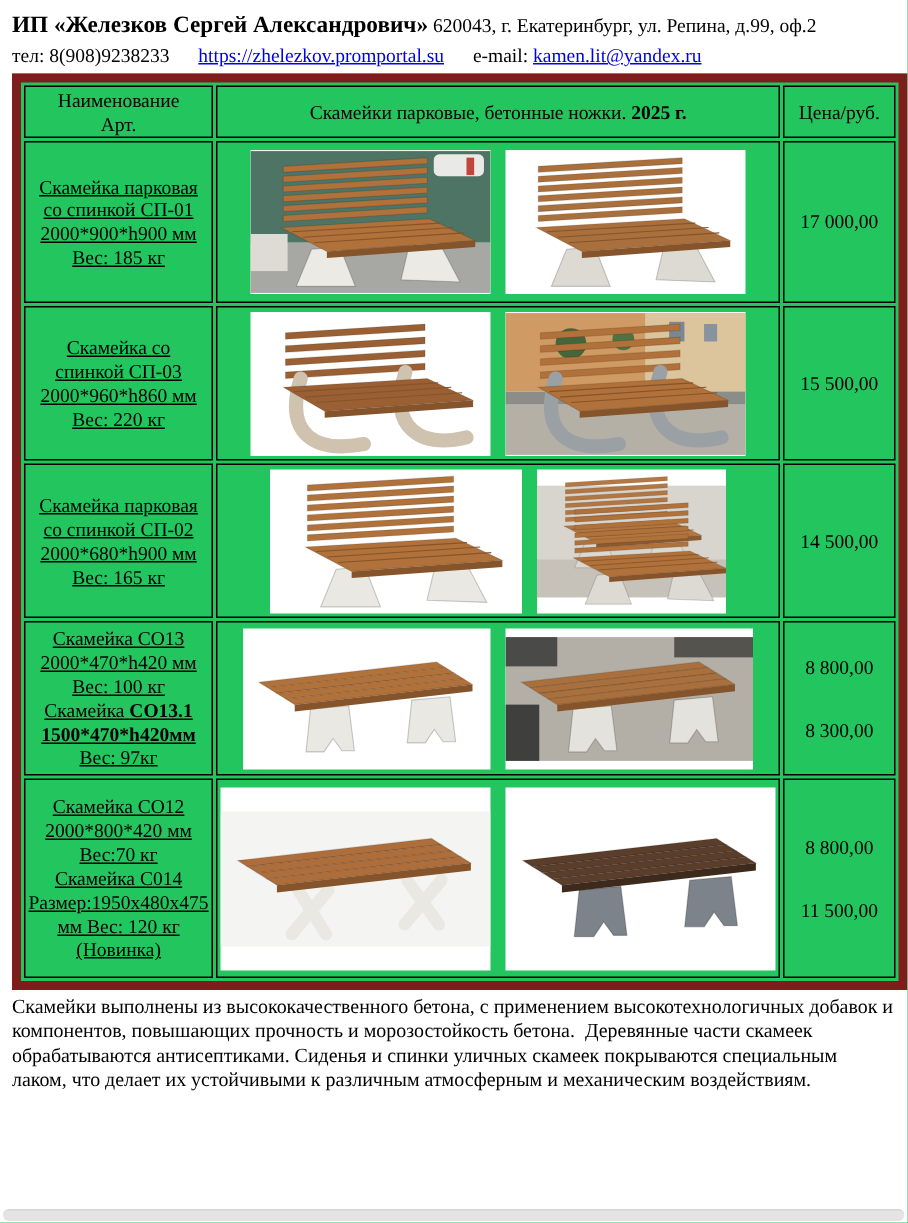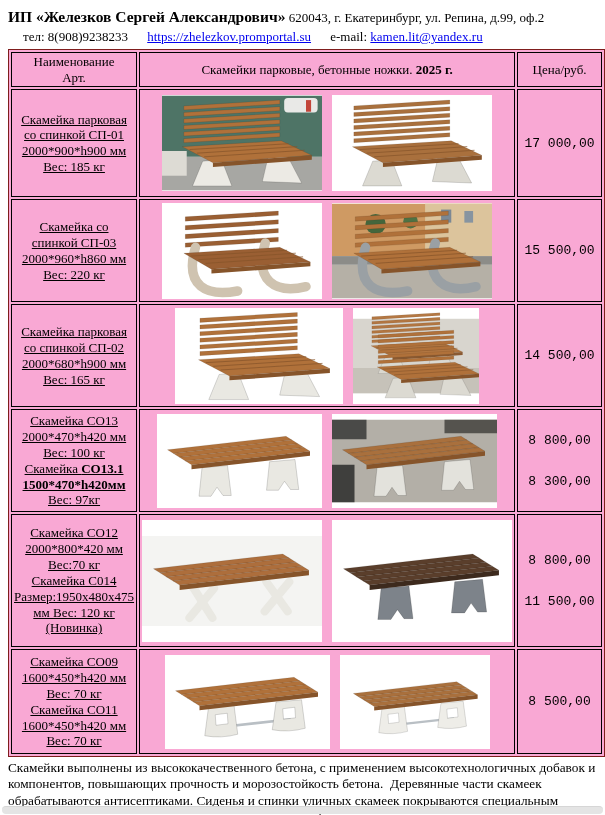--- a/index.html
+++ b/index.html
@@ -4,41 +4,41 @@
 <style>
   html,body{margin:0;padding:0;}
   body{
     width:605px;height:815px;position:relative;overflow:hidden;
     background:#ffffff;color:#000;
     font-family:"Liberation Serif", serif;
   }
   
   .hdr{padding:7px 8px 0 8px;font-size:13px;line-height:1.3;}
   .hdr .company{font-weight:bold;font-size:15.5px;}
-  .hdr-line2{margin-top:2px;margin-left:15px;}
+  .hdr-line2{margin-top:2px;}
   .hdr-line2 .gap{display:inline-block;width:16px;}
   a.link{color:var(--link,#0000ee);text-decoration:underline;cursor:pointer;}
   
   table.price-table{
     border-collapse:separate;border-spacing:2px;
-    border:1px solid #7f1d1d;margin:3px 0 0 8px;background:#f9a8d4;
+    border:6px solid #7f1d1d;margin:3px 0 0 8px;background:#22c55e;
     table-layout:fixed;
   }
   .price-table th,.price-table td{
     border:1px solid #000;padding:1px 2px;text-align:center;vertical-align:middle;
     font-size:13px;font-weight:normal;overflow:hidden;
   }
   .col-name{width:114px;}
   .col-photos{width:348px;}
   .col-price{width:110px;}
   .th-name,.th-photos,.th-price{white-space:pre-line;line-height:1.2;}
   .bold{font-weight:bold;text-align:center;}
   .name-cell{white-space:pre-line;overflow-wrap:break-word;line-height:1.22;text-decoration:underline;}
   .price-cell{font-weight:bold;font-size:13.5px;}
-  .price-stack{display:flex;flex-direction:column;justify-content:center;align-items:center;gap:26px;font-family:Liberation Mono, monospace;}
+  .price-stack{display:flex;flex-direction:column;justify-content:center;align-items:center;gap:26px;}
   .photos-cell .wrap{display:flex;justify-content:center;align-items:center;gap:10px;}
   .ph{display:block;background:#fff;}
   
   .footer{margin:3px 8px 0 8px;font-size:13.3px;line-height:1.22;text-align:left;white-space:pre-wrap;}
   .scrollbar{position:absolute;left:2px;right:2px;bottom:1px;height:7px;
     background:#e4e4e4;border-top:1px solid #d6d6d6;border-radius:4px;}
 </style>
 </head>
 <body>
 
@@ -273,41 +273,18 @@
     </div>
         </td>
     <td class="price-cell">
           <div class="price-stack">
             <div>8 800,00</div>
             <div>11 500,00</div>
           </div>
         </td>
   </tr>
 
-  <tr>
-    <td class="name-cell" style="height:101px"><span>Скамейка СО09
-1600*450*h420 мм
-Вес: 70 кг
-Скамейка СО11
-1600*450*h420 мм
-Вес: 70 кг</span><span class="bold"></span><span></span></td>
-    <td class="photos-cell">
-          <div class="wrap">
-      <svg class="ph" width="165" height="94" viewBox="0 0 220 110" style="--wood:#b0713a;--leg:#e9e8e2" aria-label="backless-bench-h-legs-studio-photo">
-        <use href="#sym-flat-h" width="220" height="110"></use>
-      </svg>
-      <svg class="ph" width="150" height="94" viewBox="0 0 220 110" style="--wood:#a9703d;--leg:#eeede8" aria-label="backless-bench-h-legs-studio-photo-2">
-        <use href="#sym-flat-h" width="220" height="110" transform="translate(6,4) scale(0.96)"></use>
-      </svg>
-    </div>
-        </td>
-    <td class="price-cell">
-          <div class="price-stack">
-            <div>8 500,00</div>
-          </div>
-        </td>
-  </tr>
 </tbody>
   </table>
 
 <div class="footer">Скамейки выполнены из высококачественного бетона, с применением высокотехнологичных добавок и компонентов, повышающих прочность и морозостойкость бетона.  Деревянные части скамеек обрабатываются антисептиками. Сиденья и спинки уличных скамеек покрываются специальным лаком, что делает их устойчивыми к различным атмосферным и механическим воздействиям.</div>
 
 <div class="scrollbar"></div>
 
 </body></html>

